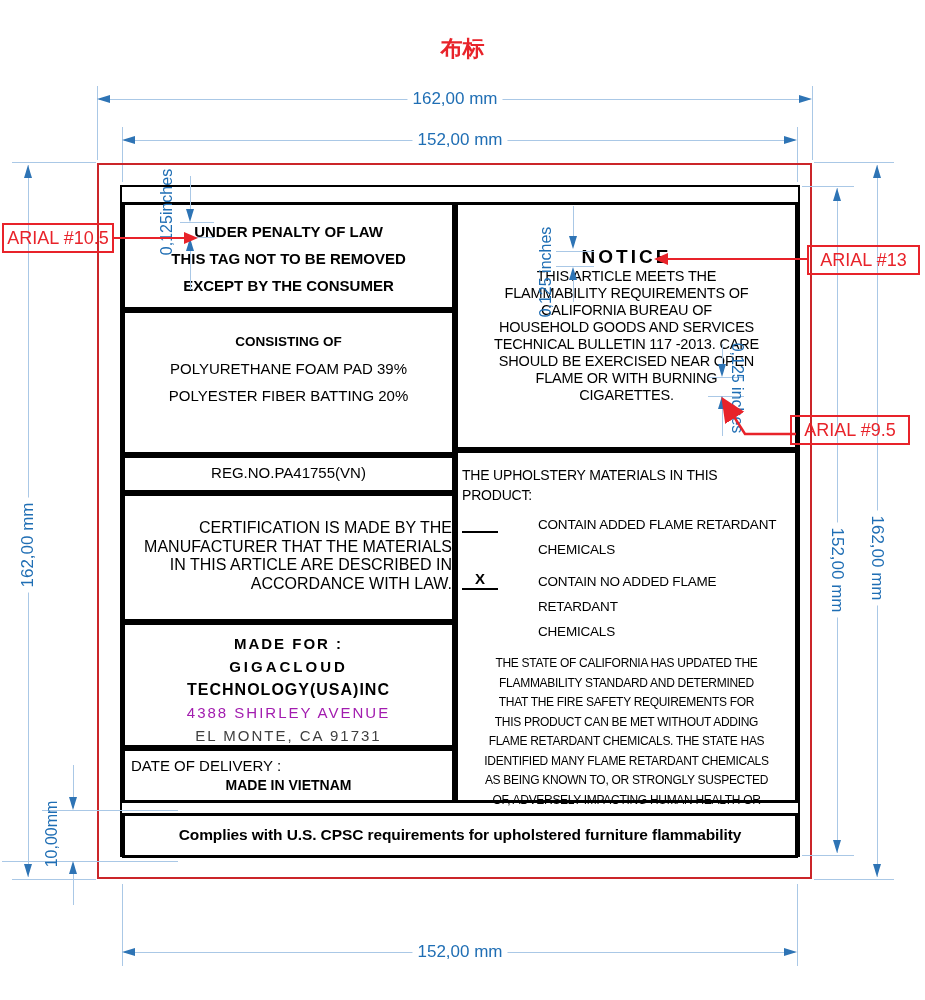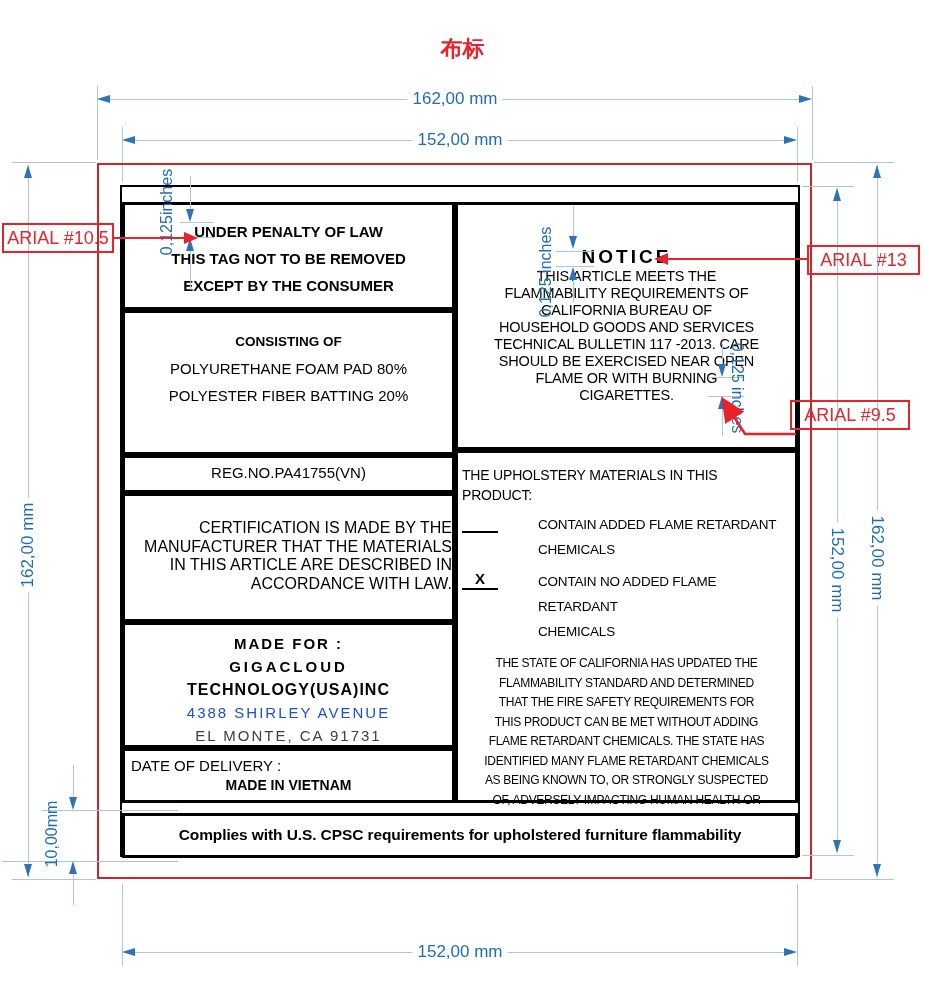--- a/index.html
+++ b/index.html
@@ -40,21 +40,21 @@
          font-size:22px;}
 
   .penalty-line{font-size:15px;line-height:27px;font-weight:bold;text-align:center;}
   .mat-b{font-size:13.5px;line-height:27px;font-weight:bold;text-align:center;}
   .mat-r{font-size:15px;line-height:27px;text-align:center;}
   .regno{font-size:15px;line-height:30px;font-weight:normal;text-align:center;}
   .cert{font-size:16px;line-height:18.5px;text-align:right;}
   .mf1{font-size:15px;line-height:23px;font-weight:bold;text-align:center;letter-spacing:2px;}
   .mf2{font-size:15px;line-height:23px;font-weight:bold;text-align:center;letter-spacing:3px;}
   .mf3{font-size:16px;line-height:23px;font-weight:bold;text-align:center;letter-spacing:1px;}
-  .addr1{font-size:15px;line-height:23px;text-align:center;letter-spacing:2px;color:#1d4ed8;}
+  .addr1{font-size:15px;line-height:23px;text-align:center;letter-spacing:2px;color:#a21caf;}
   .addr2{font-size:15px;line-height:23px;text-align:center;letter-spacing:2px;color:#3f3f3f;}
   .dod{font-size:15px;line-height:20px;padding:5px 0 0 6px;}
   .miv{font-size:14px;font-weight:bold;text-align:center;margin-top:1px;}
 
   .notice-h{font-size:19px;line-height:23px;font-weight:bold;text-align:center;letter-spacing:3px;}
   .np{font-size:14.5px;line-height:17px;text-align:center;letter-spacing:-0.2px;}
 
   .uph-h{font-size:14px;line-height:20px;letter-spacing:-0.2px;}
   .opt-row{display:flex;margin-top:7px;gap:30px;}
   .opt-mark{flex:none;width:36px;height:19px;border-bottom:2px solid #000;margin-right:10px;
@@ -89,21 +89,21 @@
   <div class="blackbox" style="left:120px;top:185px;width:676px;height:668px"></div>
 
   <div class="panel" style="left:122px;top:202px;width:333px;height:108px;padding-top:13px">
     <div class="penalty-line">UNDER PENALTY OF LAW</div>
     <div class="penalty-line">THIS TAG NOT TO BE REMOVED</div>
     <div class="penalty-line">EXCEPT BY THE CONSUMER</div>
   </div>
 
   <div class="panel" style="left:122px;top:310px;width:333px;height:145px;padding-top:15px">
     <div class="mat-b">CONSISTING OF</div>
-    <div class="mat-r">POLYURETHANE FOAM PAD 80%</div>
+    <div class="mat-r">POLYURETHANE FOAM PAD 39%</div>
     <div class="mat-r">POLYESTER FIBER BATTING 20%</div>
   </div>
 
   <div class="panel" style="left:122px;top:455px;width:333px;height:38px">
     <div class="regno">REG.NO.PA41755(VN)</div>
   </div>
 
   <div class="panel" style="left:122px;top:493px;width:333px;height:129px;padding-top:23px">
     <div class="cert">CERTIFICATION IS MADE BY THE</div>
     <div class="cert">MANUFACTURER THAT THE MATERIALS</div>
@@ -237,21 +237,21 @@
   </div>
   <div class="redline" style="left:112px;top:237px;width:74px;height:2px"></div>
   <div class="ra-r" style="left:184px;top:232px"></div>
 
   <div class="redbox" style="left:807px;top:245px;width:113px;height:30px">
     <span>ARIAL #13</span>
   </div>
   <div class="redline" style="left:668px;top:258px;width:139px;height:2px"></div>
   <div class="ra-l" style="left:654px;top:253px"></div>
 
-  <div class="redbox" style="left:790px;top:400px;width:120px;height:30px">
+  <div class="redbox" style="left:790px;top:415px;width:120px;height:30px">
     <span>ARIAL #9.5</span>
   </div>
   <svg class="abs" style="left:712px;top:388px" width="84" height="52">
     <defs>
       <marker id="rah" markerWidth="12" markerHeight="12" refX="8" refY="4.5" orient="auto">
         <path d="M0,0 L10,4.5 L0,9 z" fill="#e8232a"></path>
       </marker>
     </defs>
     <path d="M84,46 L33,46 L12,13" stroke="#e8232a" stroke-width="2.5" fill="none" marker-end="url(#rah)"></path>
   </svg>

